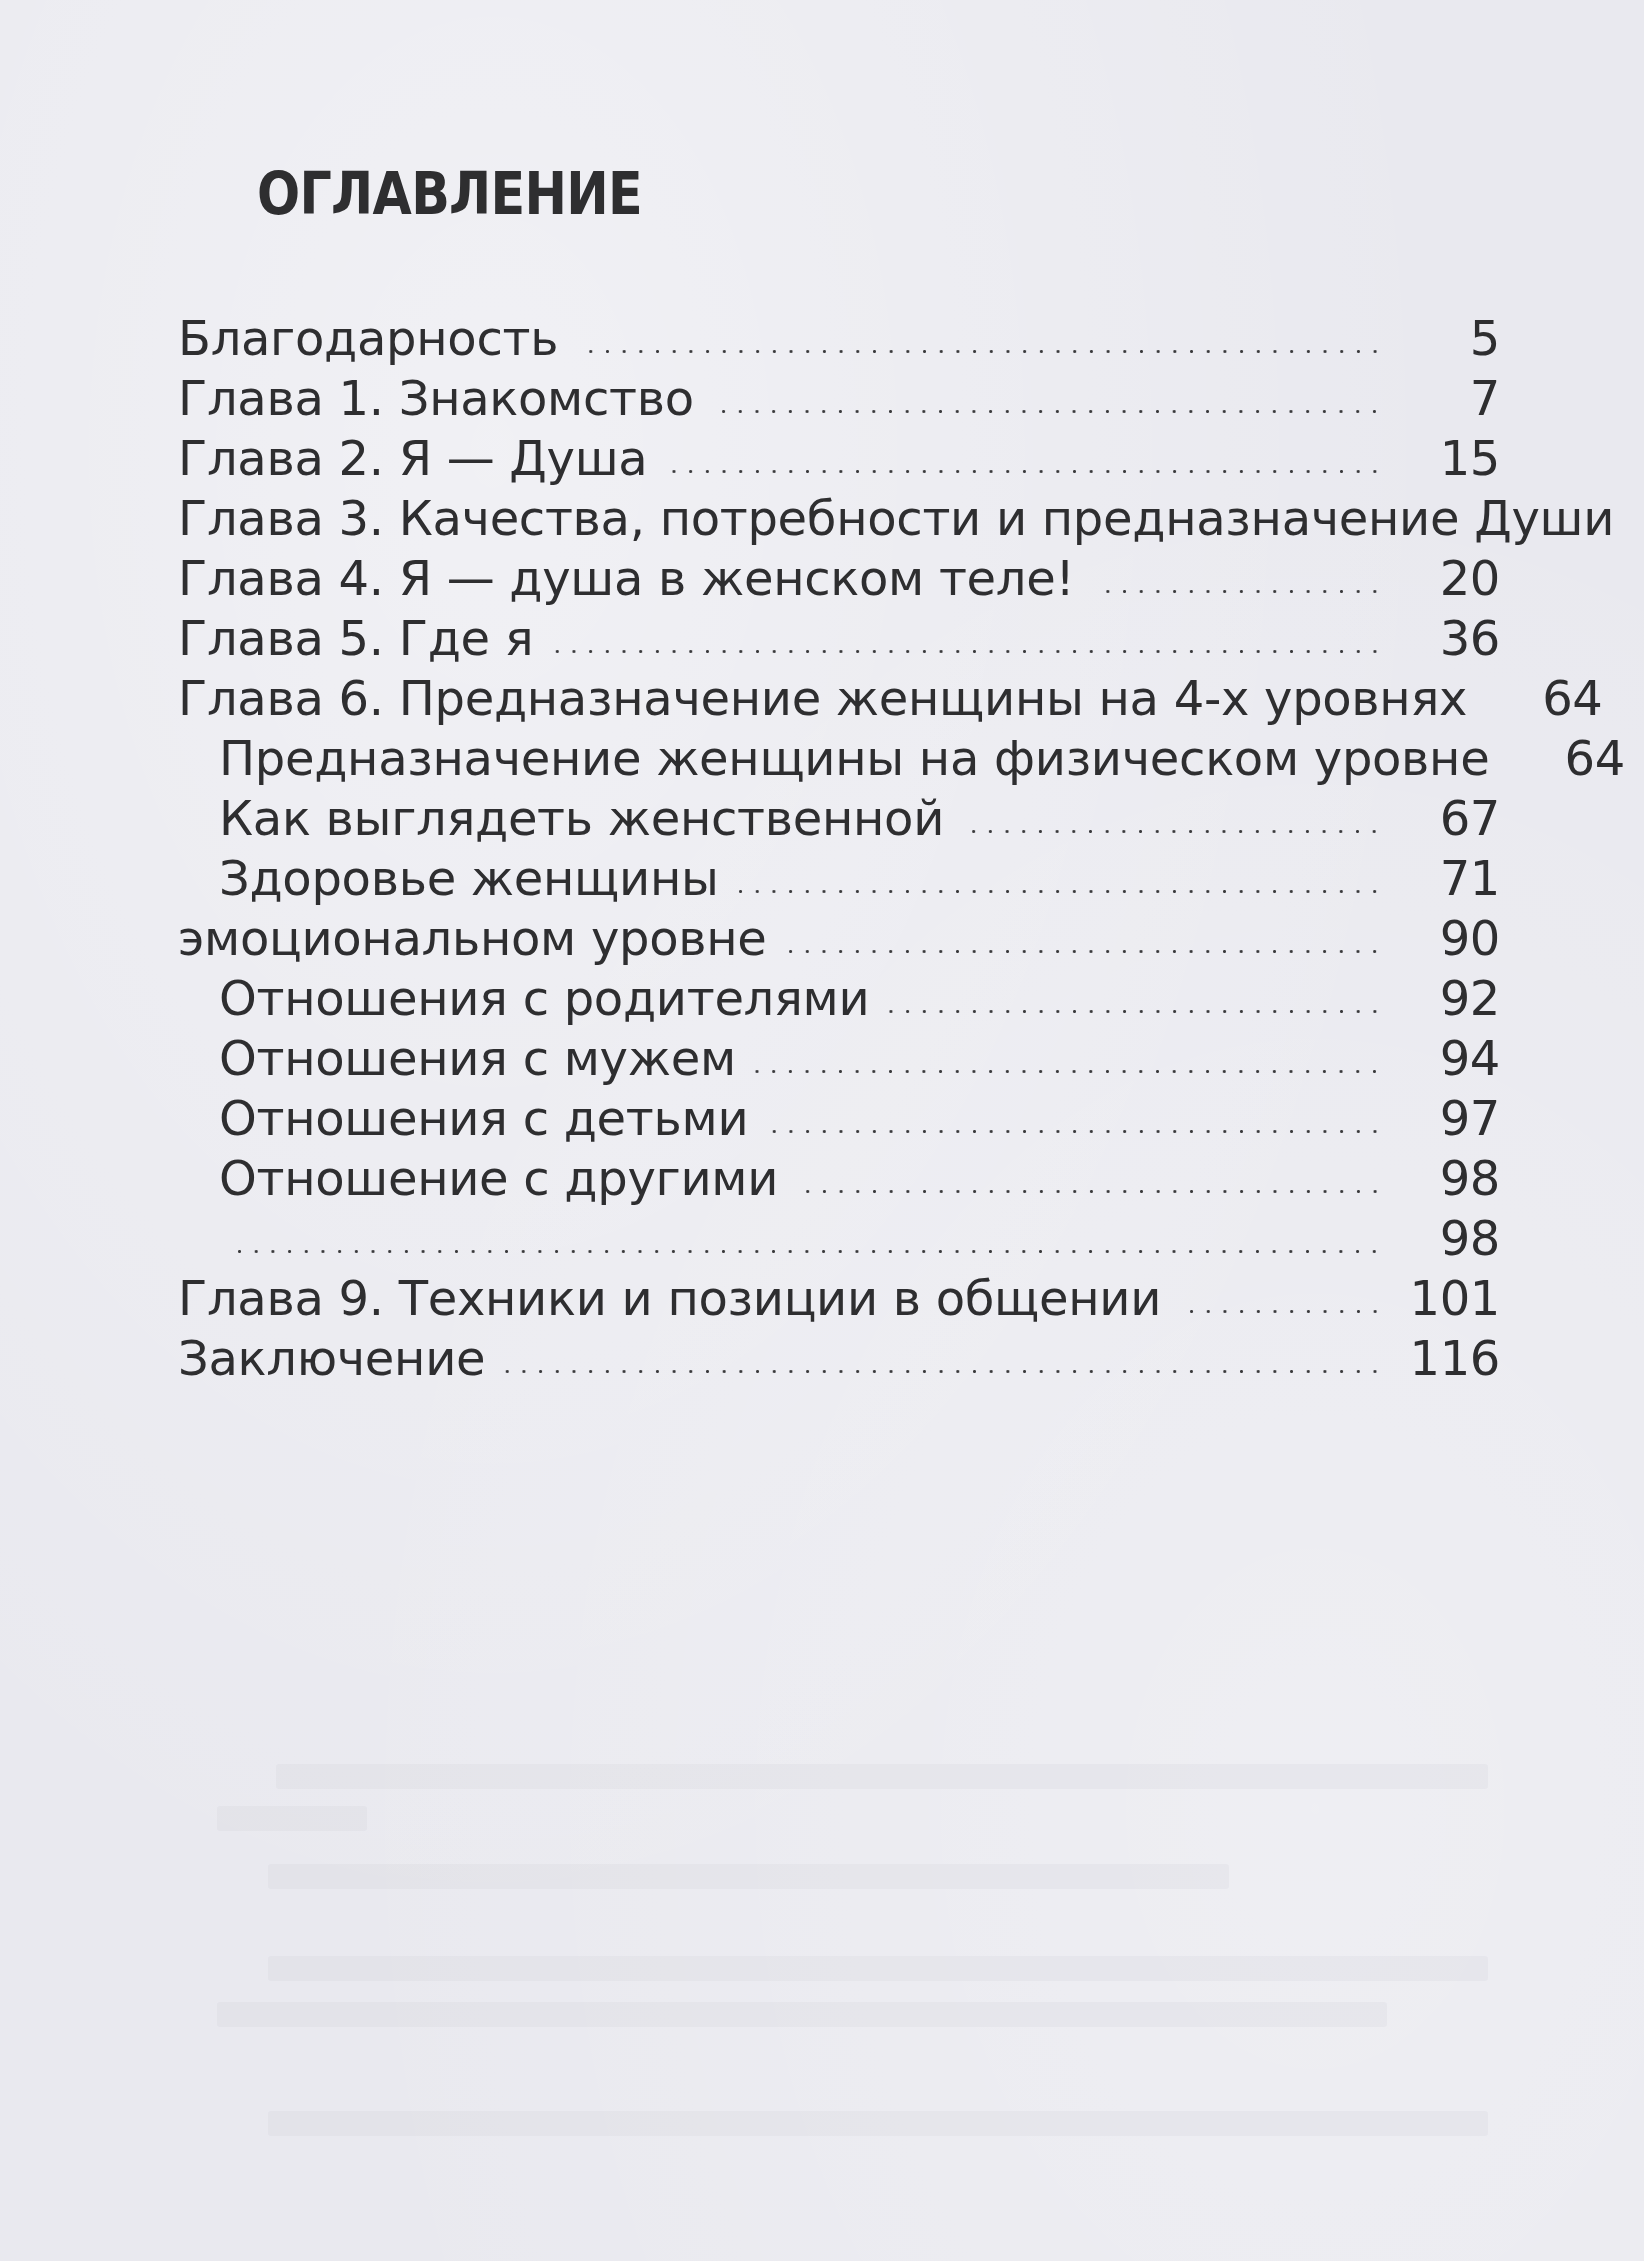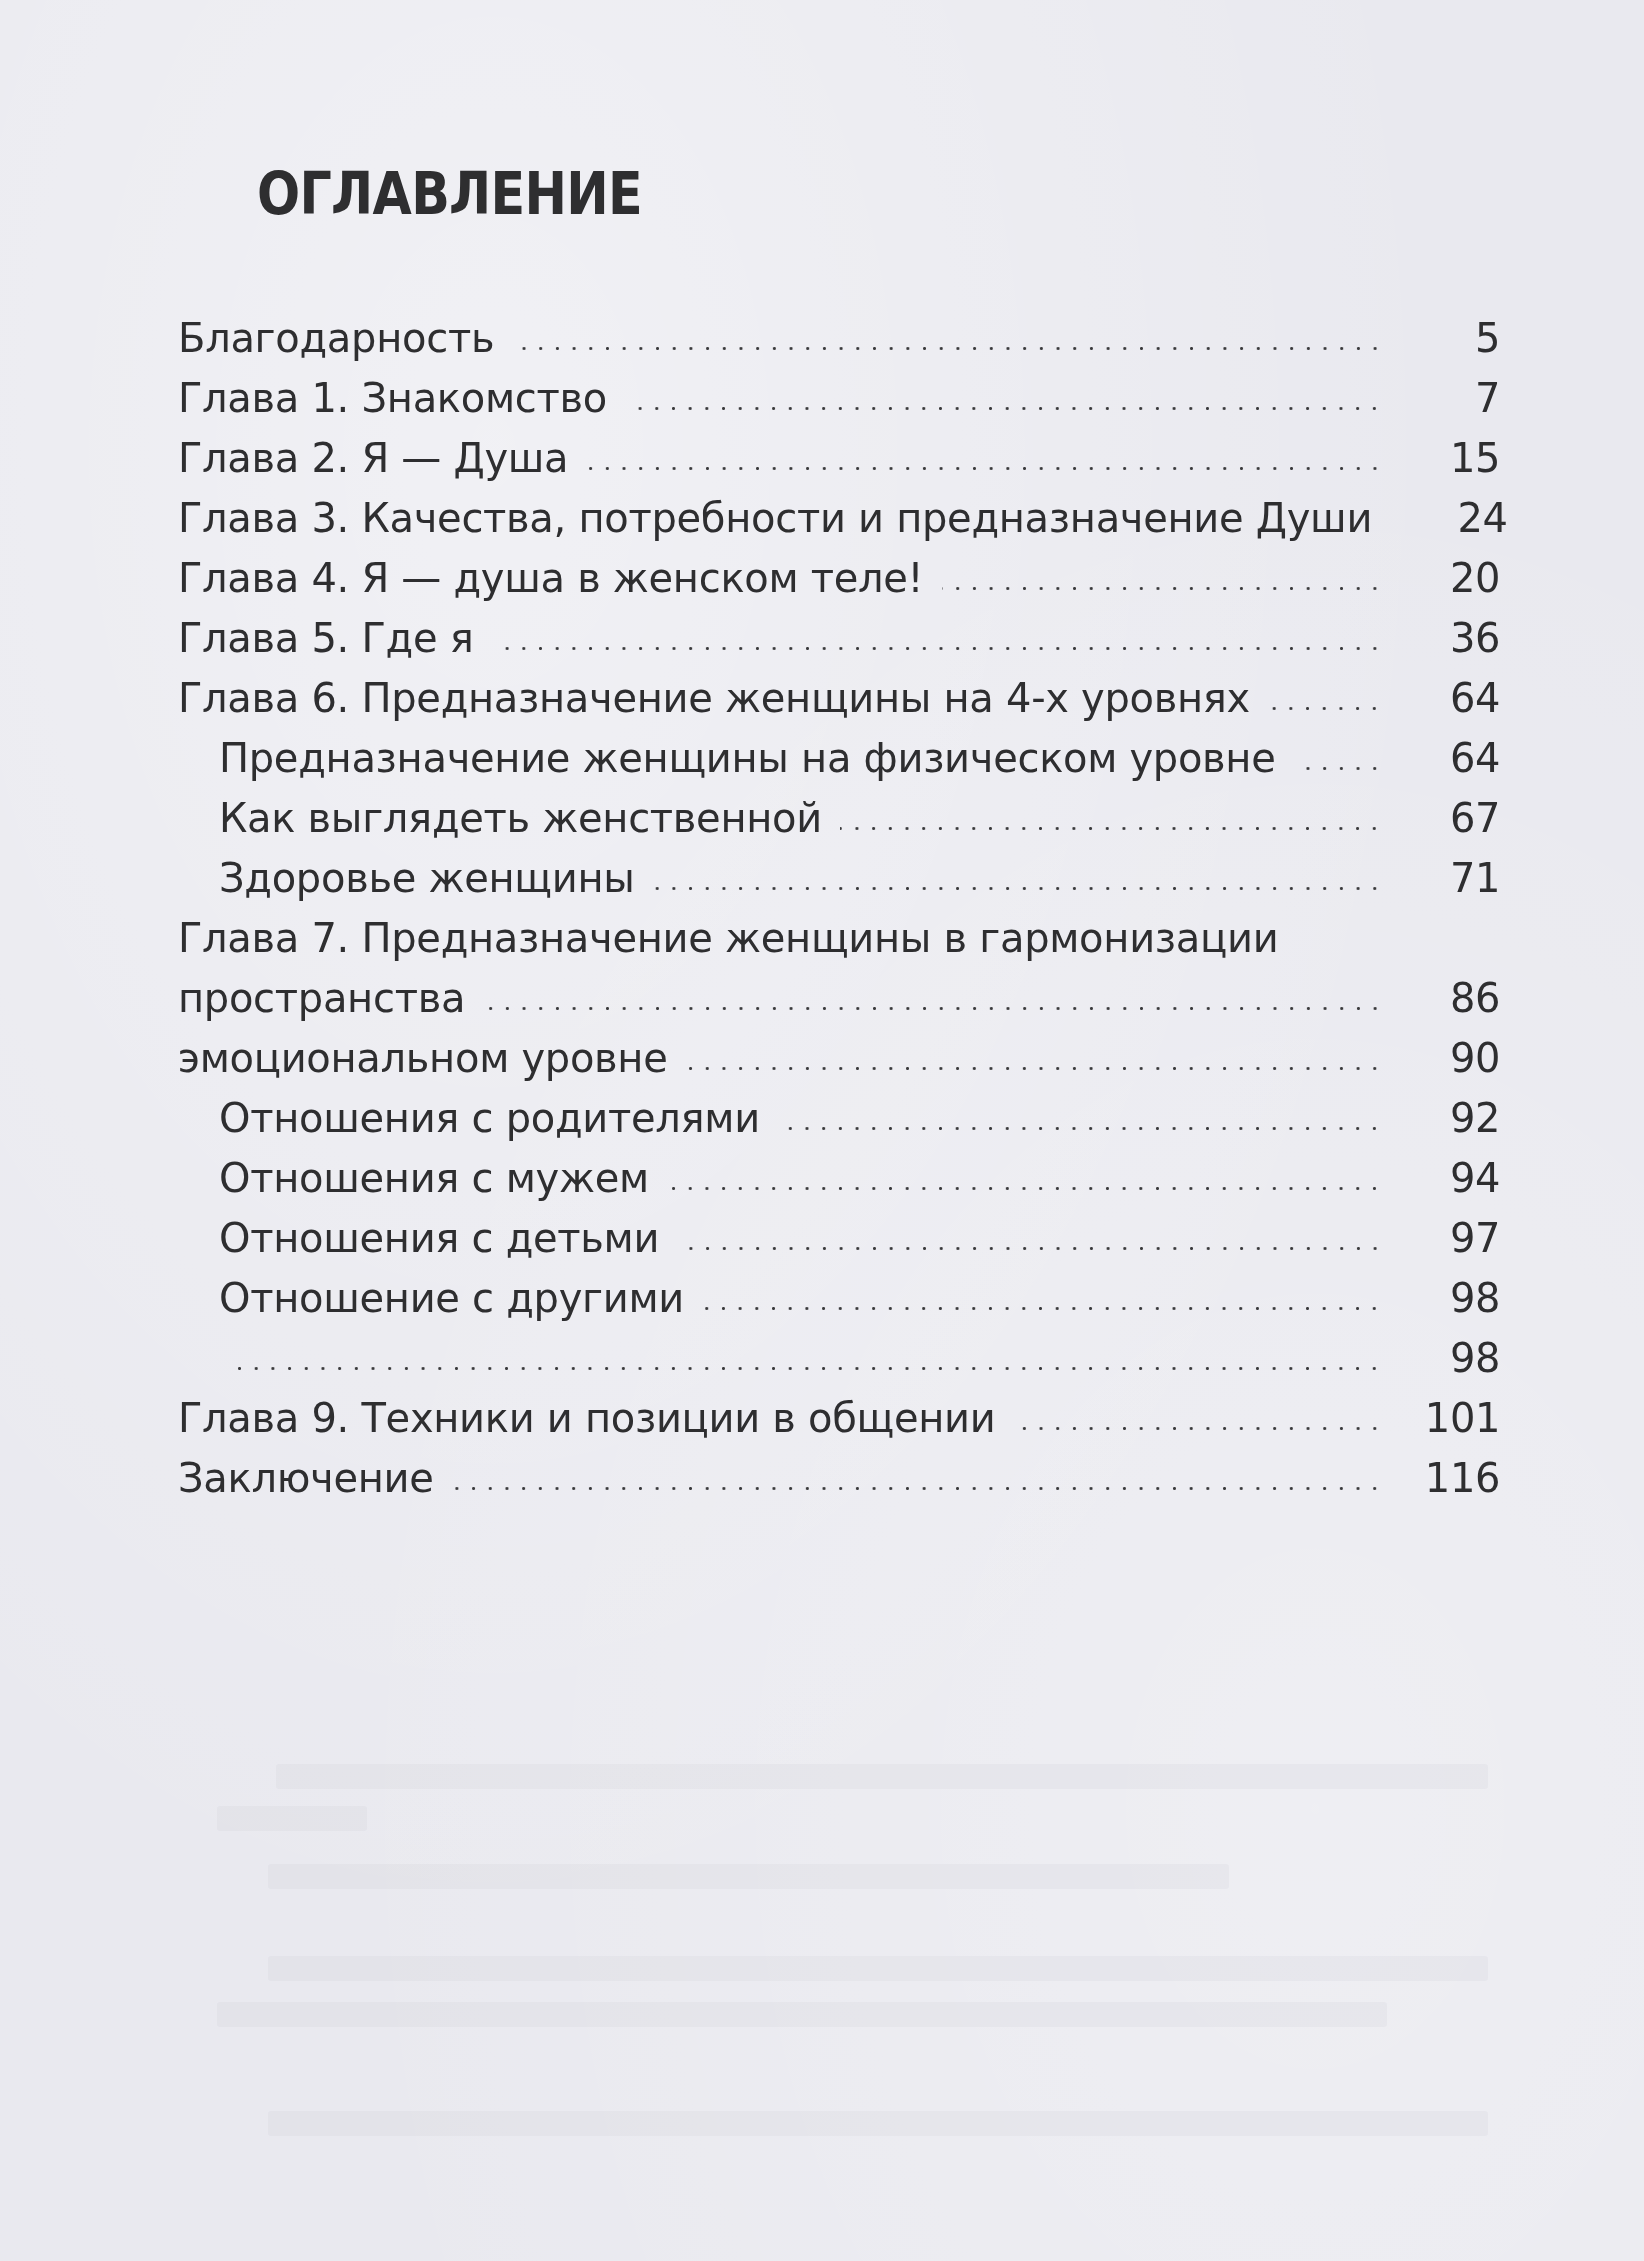--- a/index.html
+++ b/index.html
@@ -43,21 +43,21 @@
       position: absolute;
       left: 178px;
       top: 308px;
       width: 1322px;
       list-style: none;
       margin: 0;
       padding: 0;
     }
     .toc-entry {
       position: relative;
-      font-size: 40px;
+      font-size: 48px;
       line-height: 60px;
       color: #2e2e30;
     }
     .toc-entry.level-2 {
       padding-left: 41px;
     }
     .toc-line {
       display: flex;
       align-items: baseline;
       height: 60px;
@@ -196,28 +196,20 @@
     </li>
 
     <li class="toc-entry level-2">
       <div class="toc-line">
         <span class="toc-label">Здоровье женщины</span>
         <span class="toc-leader"></span>
         <span class="toc-page">71</span>
       </div>
     </li>
 
-    <li class="toc-entry level-1">
-      <span class="toc-first-line">Глава 7. Предназначение женщины в гармонизации</span>
-      <div class="toc-line">
-        <span class="toc-label">пространства</span>
-        <span class="toc-leader"></span>
-        <span class="toc-page">86</span>
-      </div>
-    </li>
 
     <li class="toc-entry level-1">
       <div class="toc-line">
         <span class="toc-label">эмоциональном уровне</span>
         <span class="toc-leader"></span>
         <span class="toc-page">90</span>
       </div>
     </li>
 
     <li class="toc-entry level-2">

